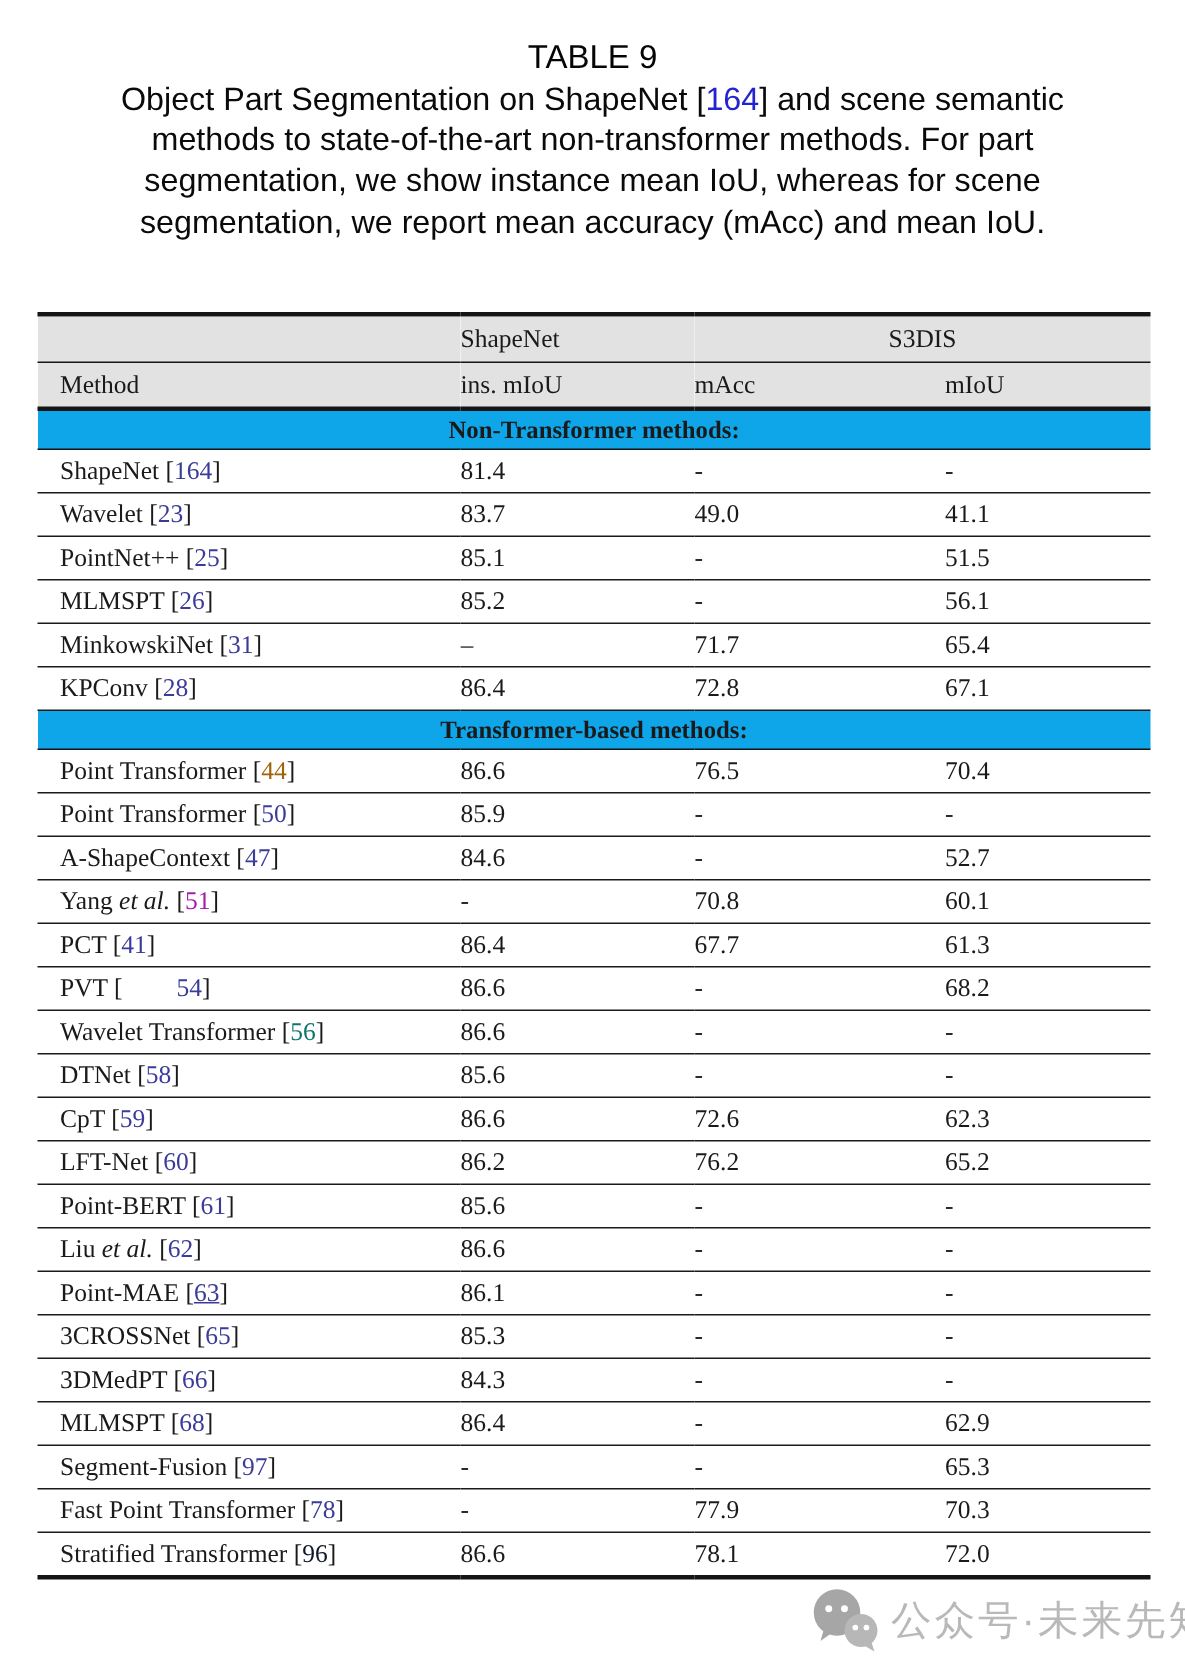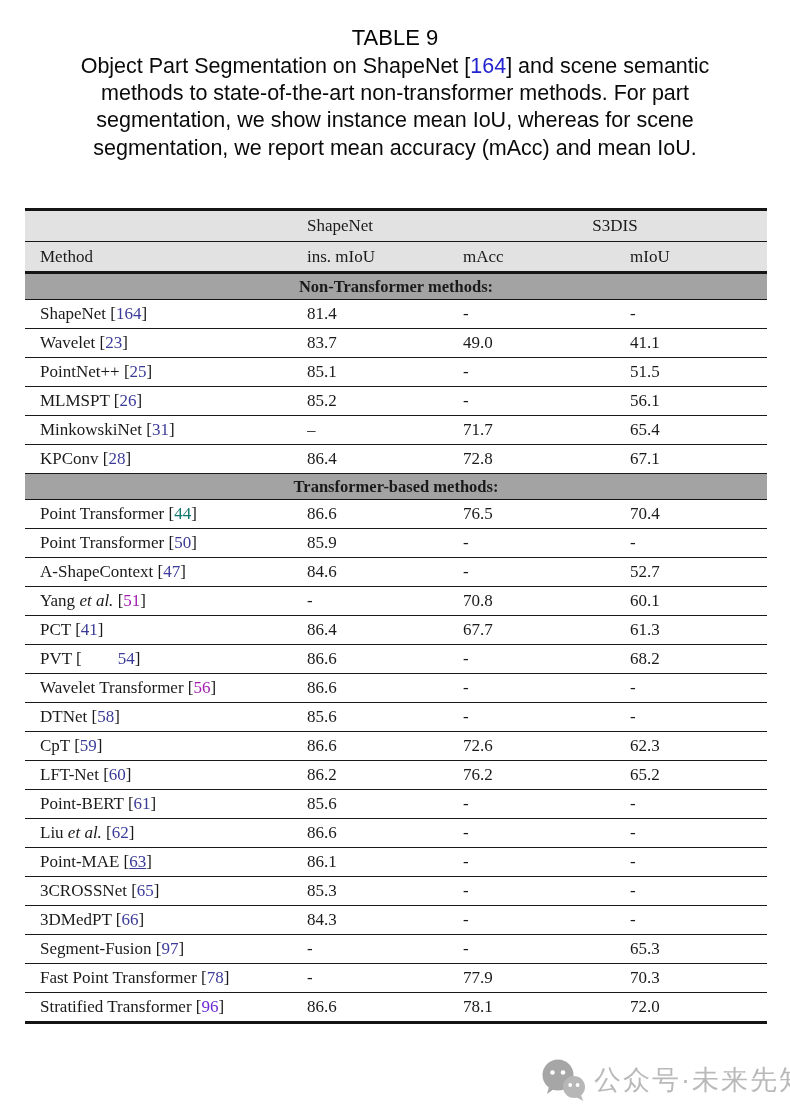--- a/index.html
+++ b/index.html
@@ -51,21 +51,21 @@
     border-bottom:1.5px solid #151515;
   }
   .colhdr-row td{
     background:#e2e2e2;
     height:29px;
     border-bottom:3px solid #151515;
   }
   .gh-center{ text-align:center; }
   .method-cell, .method-col{ padding-left:15px !important; }
   .section-row td{
-    background:#a3a3a3;
+    background:#0ea5e9;
     height:25px;
     text-align:center;
     font-weight:bold;
     font-size:16.5px;
     border-bottom:1.5px solid #151515;
   }
   .data-row td{
     height:28px;
     background:#ffffff;
     border-bottom:1.5px solid #1a1a1a;
@@ -163,21 +163,21 @@
         <tr class="data-row">
           <td class="method-cell"><span>KPConv</span> [<span style="color: rgb(59, 59, 153);">28</span>]</td>
           <td>86.4</td>
           <td>72.8</td>
           <td>67.1</td>
         </tr>
         <tr class="section-row">
           <td colspan="4">Transformer-based methods:</td>
         </tr>
         <tr class="data-row">
-          <td class="method-cell"><span>Point Transformer</span> [<span style="color: #0f766e;">44</span>]</td>
+          <td class="method-cell"><span>Point Transformer</span> [<span style="color: #a16207;">44</span>]</td>
           <td>86.6</td>
           <td>76.5</td>
           <td>70.4</td>
         </tr>
         <tr class="data-row">
           <td class="method-cell"><span>Point Transformer</span> [<span style="color: rgb(59, 59, 153);">50</span>]</td>
           <td>85.9</td>
           <td>-</td>
           <td>-</td>
         </tr>
@@ -199,21 +199,21 @@
           <td>67.7</td>
           <td>61.3</td>
         </tr>
         <tr class="data-row">
           <td class="method-cell"><span>PVT</span> [<span style="color: rgb(59, 59, 153); margin-left: 36px;">54</span>]</td>
           <td>86.6</td>
           <td>-</td>
           <td>68.2</td>
         </tr>
         <tr class="data-row">
-          <td class="method-cell"><span>Wavelet Transformer</span> [<span style="color: #a21caf;">56</span>]</td>
+          <td class="method-cell"><span>Wavelet Transformer</span> [<span style="color: #0f766e;">56</span>]</td>
           <td>86.6</td>
           <td>-</td>
           <td>-</td>
         </tr>
         <tr class="data-row">
           <td class="method-cell"><span>DTNet</span> [<span style="color: rgb(59, 59, 153);">58</span>]</td>
           <td>85.6</td>
           <td>-</td>
           <td>-</td>
         </tr>
@@ -253,33 +253,39 @@
           <td>-</td>
           <td>-</td>
         </tr>
         <tr class="data-row">
           <td class="method-cell"><span>3DMedPT</span> [<span style="color: rgb(59, 59, 153);">66</span>]</td>
           <td>84.3</td>
           <td>-</td>
           <td>-</td>
         </tr>
         <tr class="data-row">
+          <td class="method-cell"><span>MLMSPT</span> [<span style="color: rgb(59, 59, 153);">68</span>]</td>
+          <td>86.4</td>
+          <td>-</td>
+          <td>62.9</td>
+        </tr>
+        <tr class="data-row">
           <td class="method-cell"><span>Segment-Fusion</span> [<span style="color: rgb(59, 59, 153);">97</span>]</td>
           <td>-</td>
           <td>-</td>
           <td>65.3</td>
         </tr>
         <tr class="data-row">
           <td class="method-cell"><span>Fast Point Transformer</span> [<span style="color: rgb(59, 59, 153);">78</span>]</td>
           <td>-</td>
           <td>77.9</td>
           <td>70.3</td>
         </tr>
         <tr class="data-row">
-          <td class="method-cell"><span>Stratified Transformer</span> [<span style="color: #6d28d9;">96</span>]</td>
+          <td class="method-cell"><span>Stratified Transformer</span> [<span style="color: #0f172a;">96</span>]</td>
           <td>86.6</td>
           <td>78.1</td>
           <td>72.0</td>
         </tr>
       </tbody>
   </table>
 
   <div class="watermark">
     <svg width="46" height="44" viewBox="0 0 46 44">
       <circle cx="18" cy="17" r="15.5" fill="#9d9d9d"></circle>

